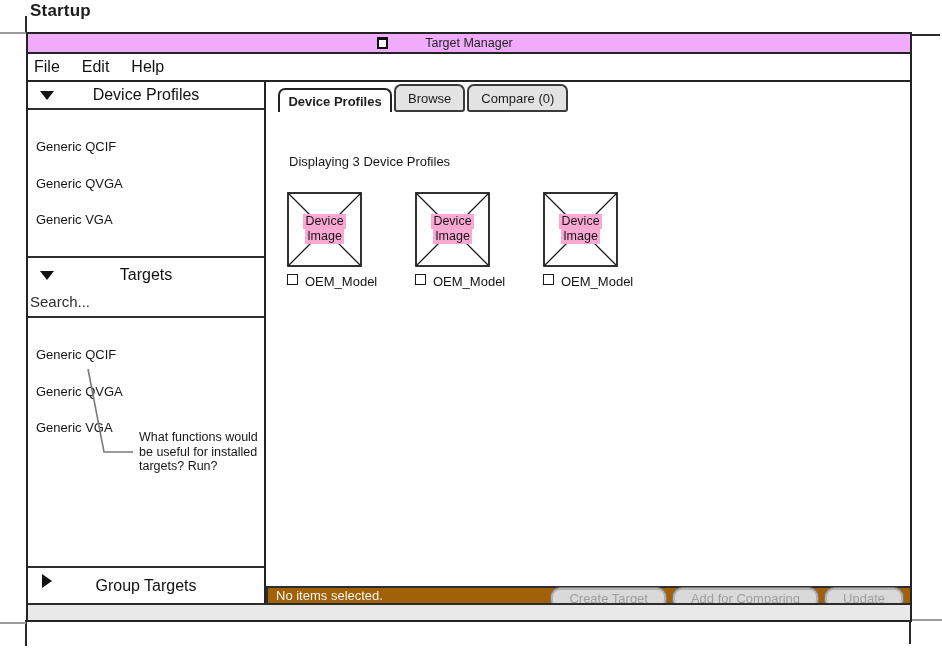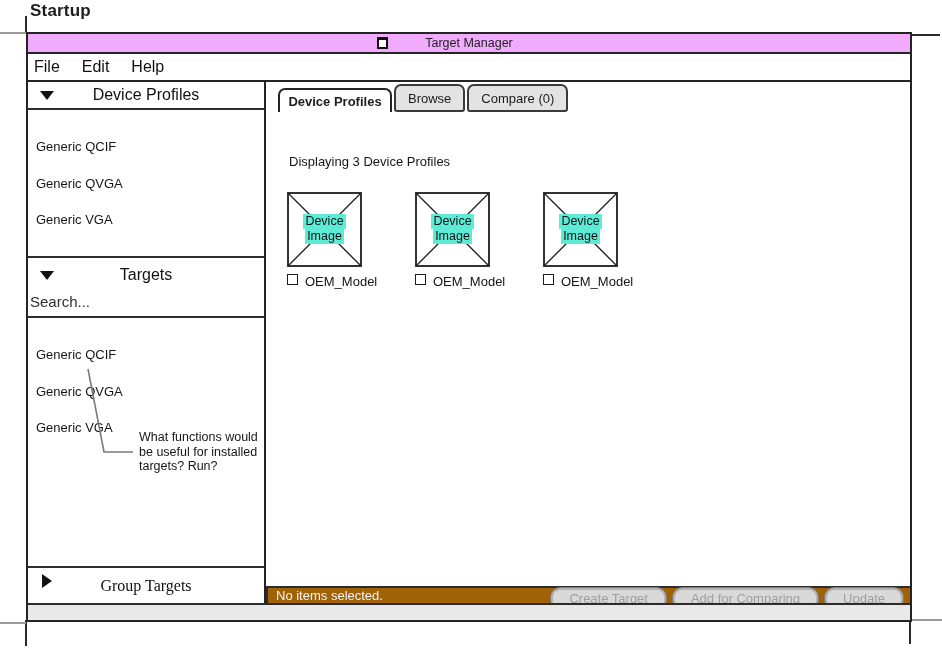--- a/index.html
+++ b/index.html
@@ -82,21 +82,21 @@
     border: none; border-bottom: 2px solid #2e2e2e;
     font-family: "Liberation Sans", sans-serif;
     font-size: 15px; color: #222; padding: 0 0 2px 2px; outline: none;
     background: #fff;
   }
   .search-box::placeholder { color: #2e2e2e; opacity: 1; }
   .tg-list {
     position: absolute; left: 0; top: 236px; width: 100%; height: 255px;
     padding: 8px 0 0 8px;
   }
-  .group-header { position: absolute; left: 0; top: 484px; width: 100%; border-top: 2px solid #2e2e2e; border-bottom: none; height: 38px; font-family: Liberation Serif, serif; }
+  .group-header { position: absolute; left: 0; top: 484px; width: 100%; border-top: 2px solid #2e2e2e; border-bottom: none; height: 38px; }
 
   
   .annot-svg { position: absolute; left: 80px; top: 360px; width: 200px; height: 110px; }
   .annot-text {
     position: absolute; left: 139px; top: 430px; width: 128px;
     font-size: 12.5px; line-height: 14.5px; color: #161616;
   }
 
   
   .main { position: absolute; left: 238px; top: 48px; width: 644px; height: 521px; background: #fff; }
@@ -119,21 +119,21 @@
 
   .cards { position: absolute; left: 21px; top: 110px; display: flex; gap: 53px; }
   .card { width: 75px; }
   .imgbox { position: relative; width: 75px; height: 75px; }
   .imgbox svg { position: absolute; left: 0; top: 0; }
   .imglabel {
     position: absolute; left: 0; top: 22px; width: 100%;
     text-align: center; font-size: 12.5px; line-height: 15px; color: #141414;
     background: transparent;
   }
-  .imglabel .line { display: block; background: #5eead4; width: max-content; margin: 0 auto; padding: 0 2px; }
+  .imglabel .line { display: block; background: #f9a8d4; width: max-content; margin: 0 auto; padding: 0 2px; }
   .cbrow { margin-top: 7px; display: flex; }
   .checkbox {
     width: 11px; height: 11px; border: 1.6px solid #1c1c1c;
     background: #fff; display: inline-block; flex: 0 0 auto;
   }
   .cblabel { font-size: 13px; margin-left: 7px; color: #141414; white-space: nowrap; }
 
   
   .statusbar {
     position: absolute; left: 238px; top: 539px; width: 644px; height: 30px;

